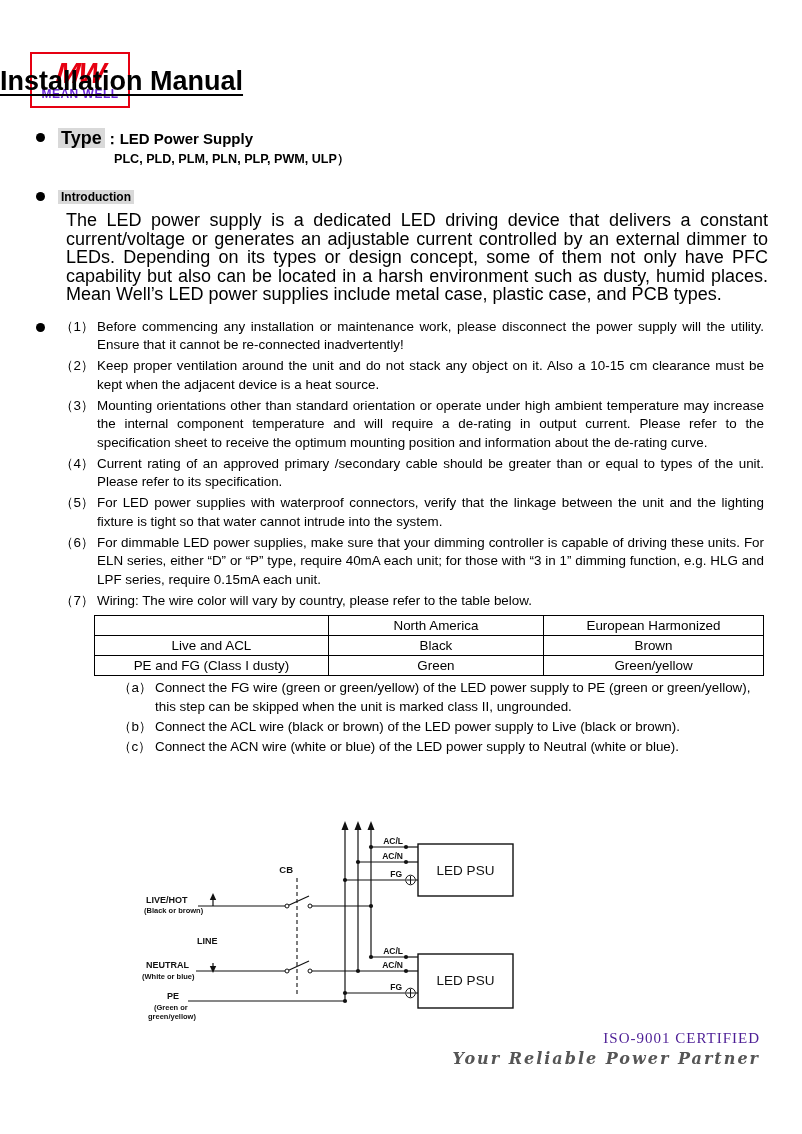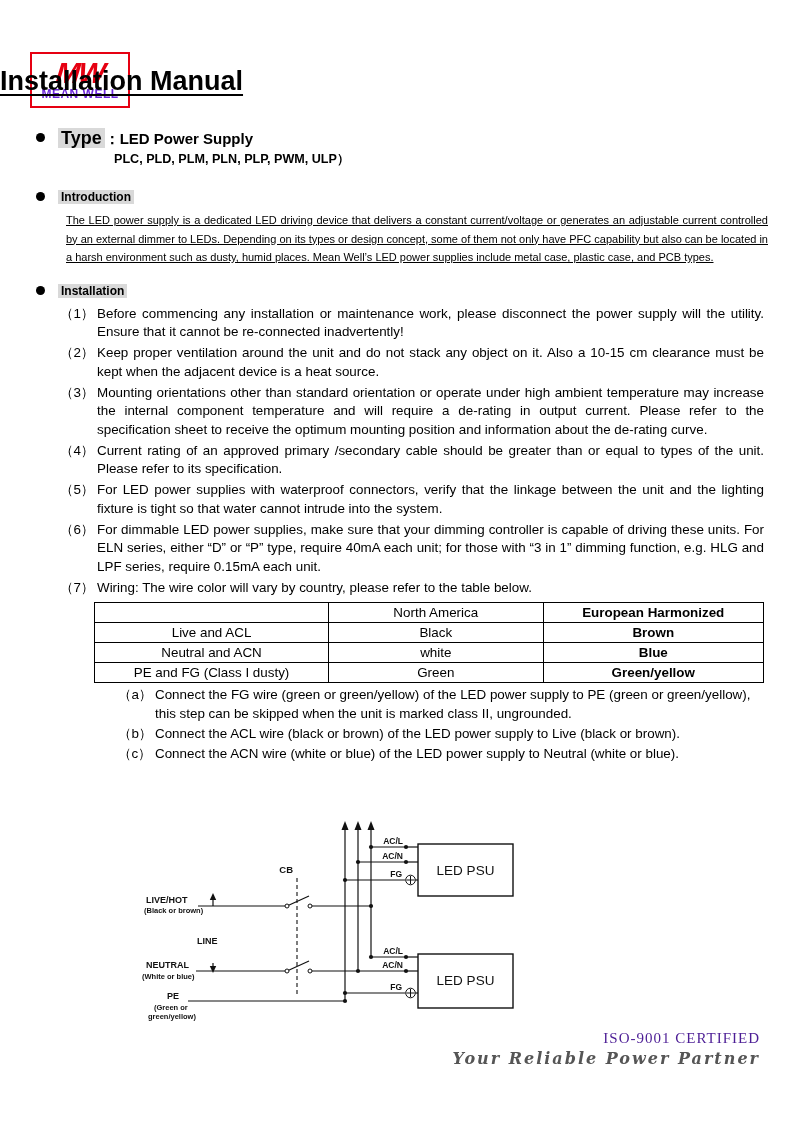--- a/index.html
+++ b/index.html
@@ -19,30 +19,30 @@
   .bullet{position:absolute;left:-22px;top:5px;width:9px;height:9px;border-radius:50%;background:#000;}
   .hl{background:#d9d9d9;padding:0 3px;}
   .type-sec{margin-top:10px;}
   .type-line{font-size:15px;font-weight:bold;line-height:21px;}
   .type-label{font-size:18px;}
   .families{margin:1px 0 0 56px;font-weight:bold;font-size:12.6px;line-height:19px;width:655px;}
   .fam1{white-space:nowrap;}
   .fam2{}
   .intro-sec{margin-top:18px;}
   .sec-head{font-size:12px;font-weight:bold;line-height:20px;}
-  .intro-body{margin:4px 0 0 8px;width:702px;text-align:justify;font-size:11px;line-height:18.5px;text-decoration:underline;}
+  .intro-body{margin:4px 0 0 8px;width:702px;text-align:justify;font-size:18px;line-height:18.5px;}
   .install-sec{margin-top:14px;}
   .nitems{margin-top:4px;}
   .nitem{display:flex;font-size:13.4px;line-height:18.5px;margin:0 0 2.5px 2px;}
   .nnum{flex:0 0 37px;}
   .ntext{flex:1;text-align:justify;}
   
   .wtable{border-collapse:collapse;margin:5px 0 2px 36px;}
   .wtable td{border:1px solid #000;font-size:13.4px;text-align:center;padding:0 23px;height:19px;}
-  .c1{width:223px;} .c2{width:197px;} .c3{width:196px;font-weight:bold;}
+  .c1{width:223px;} .c2{width:197px;} .c3{width:196px;}
   
   .steps{margin-top:2px;}
   .sitem{display:flex;font-size:13.4px;line-height:19px;margin:0 0 1px 60px;}
   .snum{flex:0 0 37px;}
   .stext{flex:1;}
   
   .diagram{position:absolute;left:140px;top:816px;width:390px;height:212px;}
   .diag text{font-family:"Liberation Sans",sans-serif;fill:#111;}
   
   .footer{position:absolute;right:42px;top:1030px;text-align:right;}
@@ -76,21 +76,20 @@
     </div>
 
     <div class="sec intro-sec">
       <span class="bullet"></span>
       <div class="sec-head"><span class="hl">Introduction</span></div>
       <div class="intro-body">The LED power supply is a dedicated LED driving device that delivers a constant current/voltage or generates an adjustable current controlled by an external dimmer to LEDs. Depending on its types or design concept, some of them not only have PFC capability but also can be located in a harsh environment such as dusty, humid places. Mean Well’s LED power supplies include metal case, plastic case, and PCB types.</div>
     </div>
 
     <div class="sec install-sec">
       <span class="bullet"></span>
-      <div class="sec-head"><span class="hl">Installation</span></div>
 
       <div class="nitems">
         <div class="nitem">
           <span class="nnum">（1）</span>
           <span class="ntext">Before commencing any installation or maintenance work, please disconnect the power supply will the utility. Ensure that it cannot be re-connected inadvertently!</span>
         </div>
         <div class="nitem">
           <span class="nnum">（2）</span>
           <span class="ntext">Keep proper ventilation around the unit and do not stack any object on it. Also a 10-15 cm clearance must be kept when the adjacent device is a heat source.</span>
         </div>
@@ -120,25 +119,20 @@
         <tbody>
             <tr>
           <td class="c1"></td>
           <td class="c2">North America</td>
           <td class="c3">European Harmonized</td>
         </tr>
         <tr>
           <td class="c1">Live and ACL</td>
           <td class="c2">Black</td>
           <td class="c3">Brown</td>
-        </tr>
-        <tr>
-          <td class="c1">Neutral and ACN</td>
-          <td class="c2">white</td>
-          <td class="c3">Blue</td>
         </tr>
         <tr>
           <td class="c1">PE and FG (Class I dusty)</td>
           <td class="c2">Green</td>
           <td class="c3">Green/yellow</td>
         </tr>
       </tbody>
         </table>
 
       <div class="steps">

